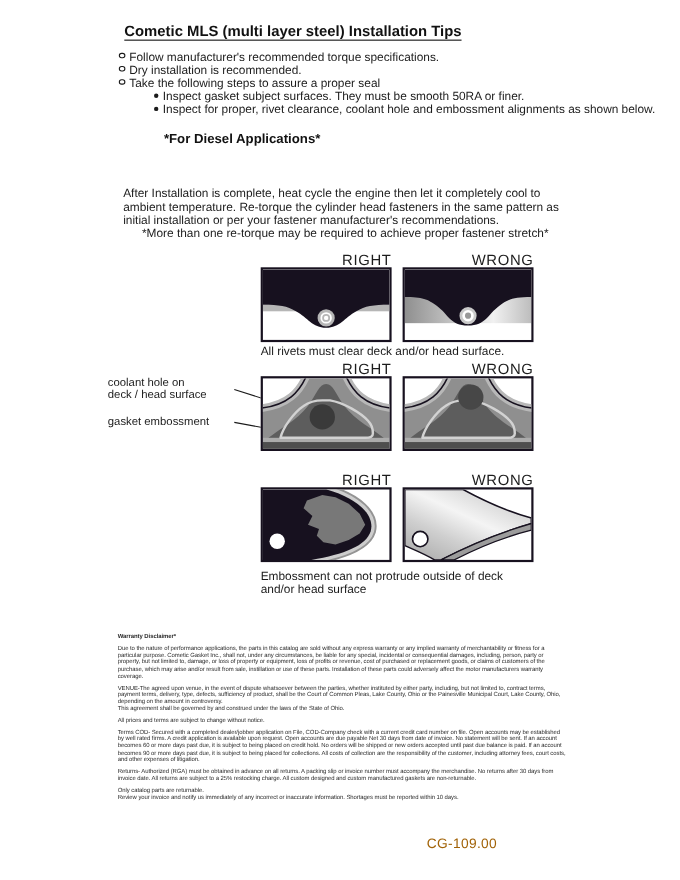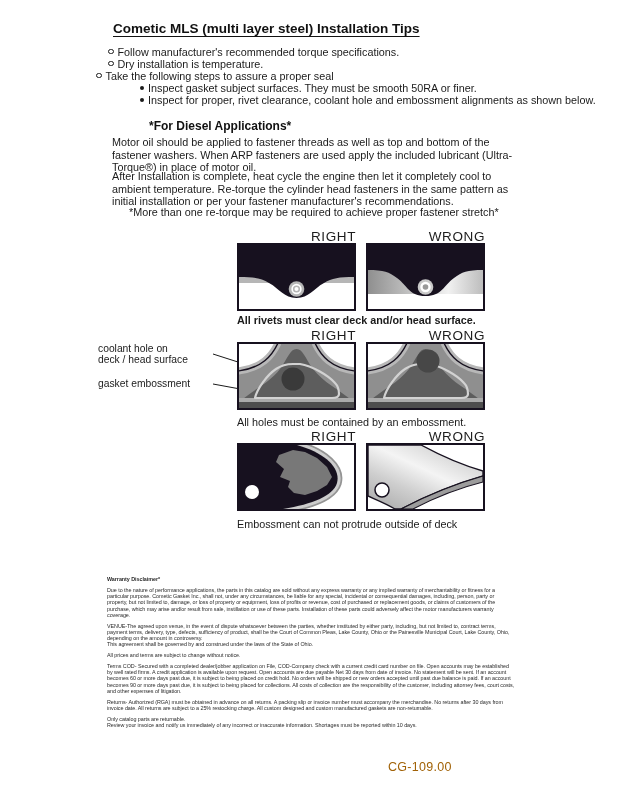--- a/index.html
+++ b/index.html
@@ -29,34 +29,33 @@
 <body>
 
 <div class="page">
 
   <div class="abs title" style="left:113px;top:21px;">Cometic MLS (multi layer steel) Installation Tips</div>
 
   <div class="abs bullet-line" style="left:108px;top:46px;">
     <span class="omark"></span><span>Follow manufacturer's recommended torque specifications.</span>
   </div>
   <div class="abs bullet-line" style="left:108px;top:58px;">
-    <span class="omark"></span><span>Dry installation is temperature.</span>
+    <span class="omark"></span><span>Dry installation is recommended.</span>
   </div>
-  <div class="abs bullet-line" style="left:96px;top:70px;">
+  <div class="abs bullet-line" style="left:108px;top:70px;">
     <span class="omark"></span><span>Take the following steps to assure a proper seal</span>
   </div>
   <div class="abs bullet-line" style="left:140px;top:82px;">
     <span class="fmark"></span><span>Inspect gasket subject surfaces.  They must be smooth 50RA or finer.</span>
   </div>
   <div class="abs bullet-line" style="left:140px;top:94px;">
     <span class="fmark"></span><span>Inspect for proper, rivet clearance, coolant hole and embossment alignments as shown below.</span>
   </div>
 
   <div class="abs section-head" style="left:112px;top:119px;">*For Diesel Applications*</div>
-  <div class="abs body-text para" style="left:112px;top:136px;">Motor oil should be applied to fastener threads as well as top and bottom of the fastener washers. When ARP fasteners are used apply the included lubricant (Ultra-Torque®) in place of motor oil.</div>
   <div class="abs body-text para" style="left:112px;top:170px;">After Installation is complete, heat cycle the engine then let it completely cool to ambient temperature. Re-torque the cylinder head fasteners in the same pattern as initial installation or per your fastener manufacturer's recommendations.</div>
   <div class="abs body-text" style="left:112px;top:206px;margin-left:17px;">*More than one re-torque may be required to achieve proper fastener stretch*</div>
 
   <div class="abs dlabel" style="left:237px;top:229px;">RIGHT</div>
   <div class="abs dlabel" style="left:366px;top:229px;">WRONG</div>
 
   <div class="abs panel" style="left:237px;top:243px;">
     <svg viewBox="0 0 115 64" preserveAspectRatio="none">
       <rect x="0" y="32" width="115" height="6" fill="#b6b6b6"></rect>
       <path d="M0,0 H115 V32 C100,32 93,33 85,38 C74,44 70,53 57.5,53 C45,53 41,44 30,38 C22,33 15,32 0,32 Z" fill="#17111f"></path>
@@ -76,21 +75,21 @@
         </linearGradient>
       </defs>
       <rect x="0" y="25" width="115" height="24" fill="url(#g1)"></rect>
       <rect x="0" y="49" width="115" height="15" fill="#ffffff"></rect>
       <path d="M0,0 H115 V25 C99,25 94,27 86,33 C75,41 74,51 57.5,51 C41,51 40,41 29,33 C21,27 16,25 0,25 Z" fill="#17111f"></path>
       <circle cx="57.5" cy="42" r="7.8" fill="#c9c9c9"></circle>
       <circle cx="57.5" cy="42" r="5.2" fill="#ffffff"></circle>
       <circle cx="57.5" cy="42" r="2.8" fill="#999999"></circle>
     </svg>
   </div>
-  <div class="abs caption" style="left:237px;top:314px;font-weight:bold;">All rivets must clear deck and/or head surface.</div>
+  <div class="abs caption" style="left:237px;top:314px;">All rivets must clear deck and/or head surface.</div>
 
   <div class="abs dlabel" style="left:237px;top:328px;">RIGHT</div>
   <div class="abs dlabel" style="left:366px;top:328px;">WRONG</div>
 
   <div class="abs callout" style="left:98px;top:344px;">
     <div>coolant hole on</div>
     <div>deck / head surface</div>
   </div>
   <div class="abs callout" style="left:98px;top:379px;">gasket embossment</div>
 
@@ -120,21 +119,20 @@
       <rect x="0" y="54" width="115" height="4" fill="#ababab"></rect>
       <rect x="0" y="58" width="115" height="6" fill="#4e4e4e"></rect>
       <path d="M-1,27 C23,24 33,12 39,-1" stroke="#b8b8b8" stroke-width="7" fill="none"></path>
       <path d="M116,27 C92,24 82,12 76,-1" stroke="#b8b8b8" stroke-width="7" fill="none"></path>
       <path d="M-1,27 C23,24 33,12 39,-1" stroke="#17111f" stroke-width="1.4" fill="none"></path>
       <path d="M116,27 C92,24 82,12 76,-1" stroke="#17111f" stroke-width="1.4" fill="none"></path>
       <path d="M16,54 C18,45 28,31 37,25 C42,21.5 47,20 54,20 L61,20 C73,22 89,31 96,39 C99,42 100,46 100,50 C100,53 98,54 93,54 Z" stroke="#d2d2d2" stroke-width="2.2" fill="none" stroke-linejoin="round"></path>
       <circle cx="60" cy="17" r="11.5" fill="#474747"></circle>
     </svg>
   </div>
-  <div class="abs caption" style="left:237px;top:416px;">All holes must be contained by an embossment.</div>
 
   <div class="abs dlabel" style="left:237px;top:429px;">RIGHT</div>
   <div class="abs dlabel" style="left:366px;top:429px;">WRONG</div>
 
   <div class="abs panel" style="left:237px;top:443px;">
     <svg viewBox="0 0 115 64" preserveAspectRatio="none">
       <path d="M58,0 C86,8 102,23 98,38 C94,51 74,59 44,64" stroke="#949494" stroke-width="9.5" fill="none"></path>
       <path d="M58,0 C86,8 102,23 98,38 C94,51 74,59 44,64" stroke="#cdcdcd" stroke-width="6" fill="none"></path>
       <path d="M0,0 H58 C86,8 102,23 98,38 C94,51 74,59 44,64 L0,64 Z" fill="#17111f"></path>
       <polygon points="40,10 54,5 66,7 78,13 88,22 93,32 88,40 78,46 66,50 55,48 49,42 51,36 41,32 45,24 37,17" fill="#787878"></polygon>
@@ -151,20 +149,21 @@
             <stop offset="1" stop-color="#c6c6c6"></stop>
         </linearGradient>
       </defs>
       <path d="M0,0 H53 C77,13 97,21 115,26 L115,31 C87,39 58,51 33,64 L27,64 C19,59 9,55 0,51 Z" fill="url(#g2)" stroke="#17111f" stroke-width="1.4"></path>
       <path d="M115,31 C87,39 58,51 33,64 L45,64 C70,51 95,42 115,37 Z" fill="#9c9c9c" stroke="#17111f" stroke-width="1.1"></path>
       <circle cx="14" cy="45" r="7" fill="#ffffff" stroke="#17111f" stroke-width="1.5"></circle>
     </svg>
   </div>
   <div class="abs caption" style="left:237px;top:518px;">
     <div>Embossment can not protrude outside of deck</div>
+    <div>and/or head surface</div>
   </div>
 
   <div class="abs fineprint" style="left:107px;top:576px;">
     <div class="fp-head">Warranty Disclaimer*</div>
     <div class="fp-para">Due to the nature of performance applications, the parts in this catalog are sold without any express warranty or any implied warranty of merchantability or fitness for a particular purpose.  Cometic Gasket Inc., shall not, under any circumstances, be liable for any special, incidental or consequential damages, including, person, party or property, but not limited to, damage, or loss of property or equipment, loss of profits or revenue, cost of purchased or replacement goods, or claims of customers of the purchase, which may arise and/or result from sale, instillation or use of these parts.  Installation of these parts could adversely affect the motor manufacturers warranty coverage.</div>
     <div class="fp-para">
       <div>VENUE-The agreed upon venue, in the event of dispute whatsoever between the parties, whether instituted by either party, including, but not limited to, contract terms, payment terms, delivery, type, defects, sufficiency of product, shall be the Court of Common Pleas, Lake County, Ohio or the Painesville Municipal Court, Lake County, Ohio, depending on the amount in controversy.</div>
       <div>This agreement shall be governed by and construed under the laws of the State of Ohio.</div>
     </div>
     <div class="fp-para">All prices and terms are subject to change without notice.</div>

